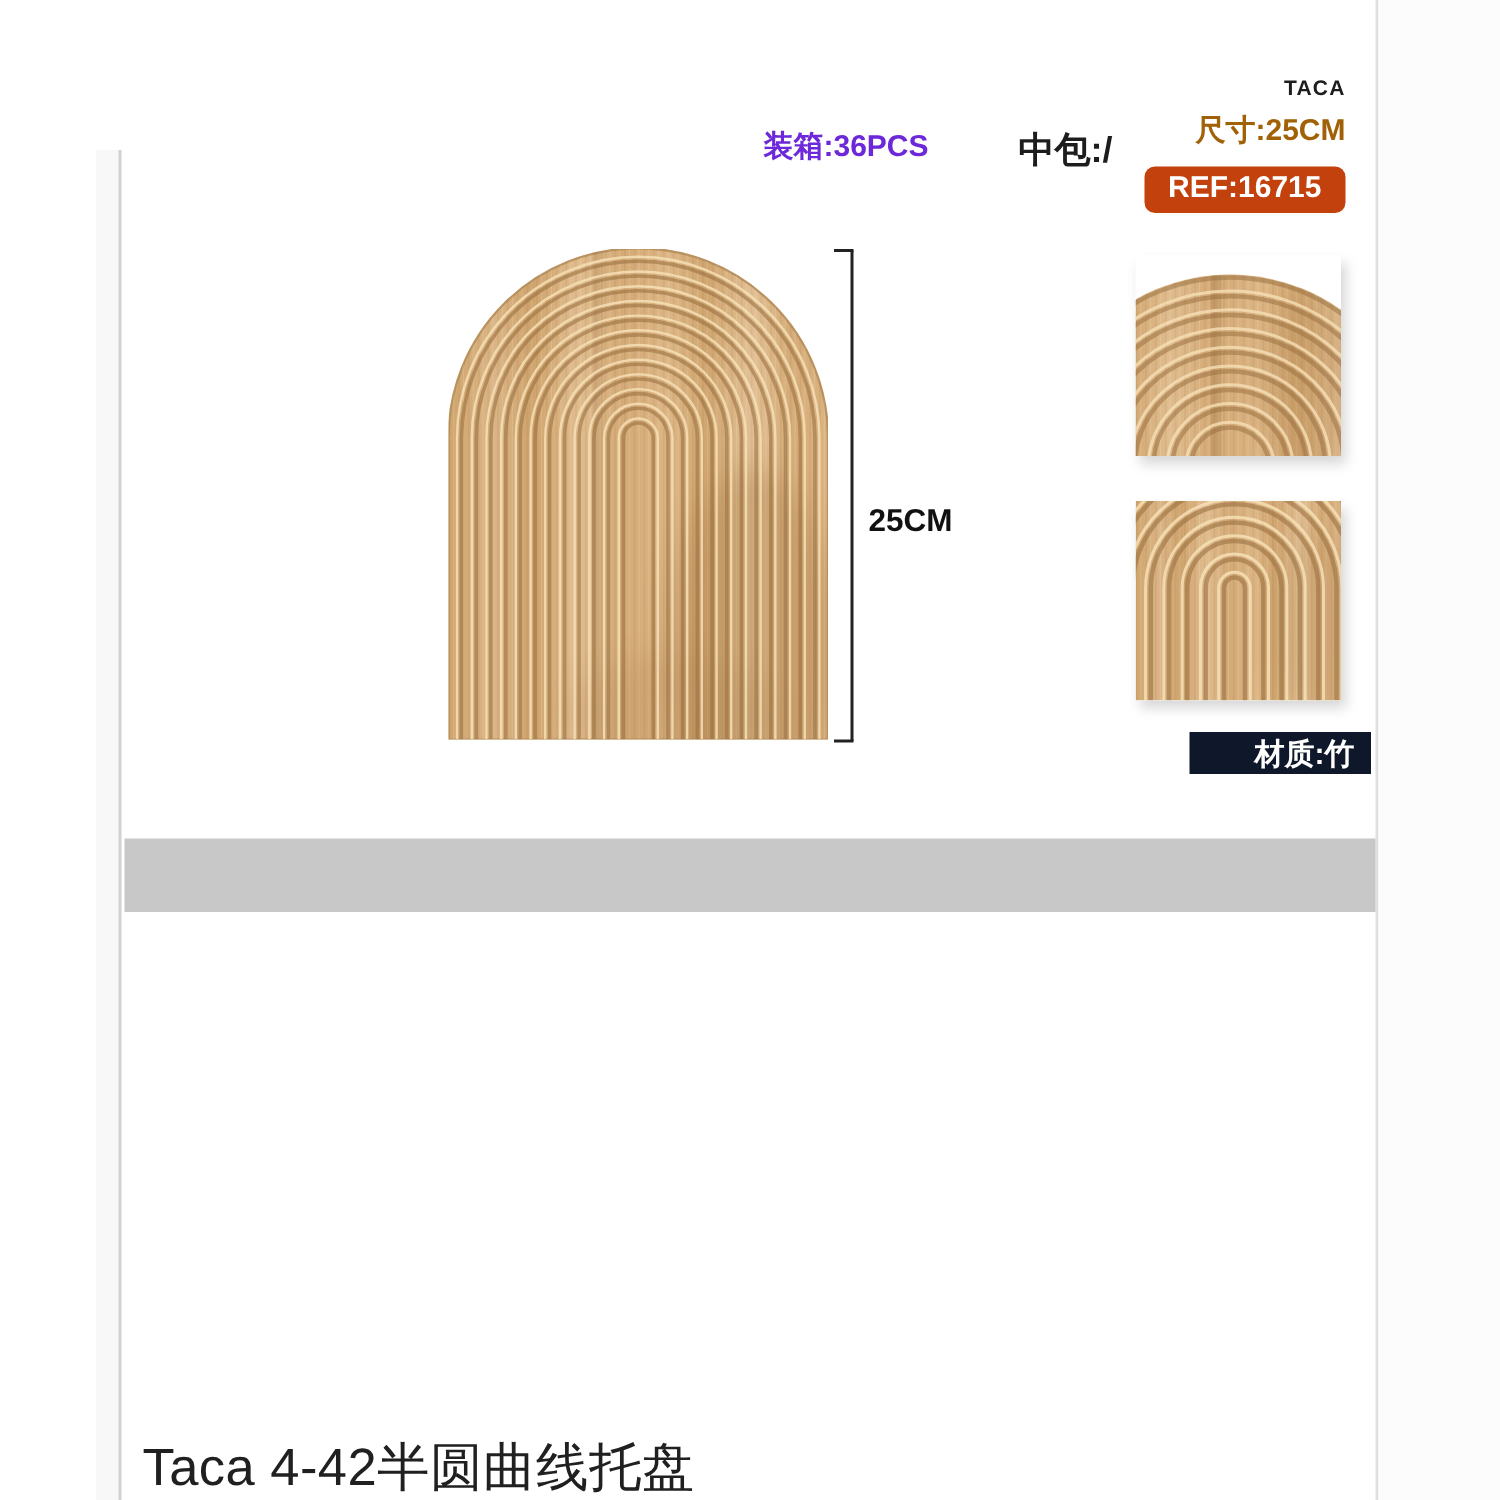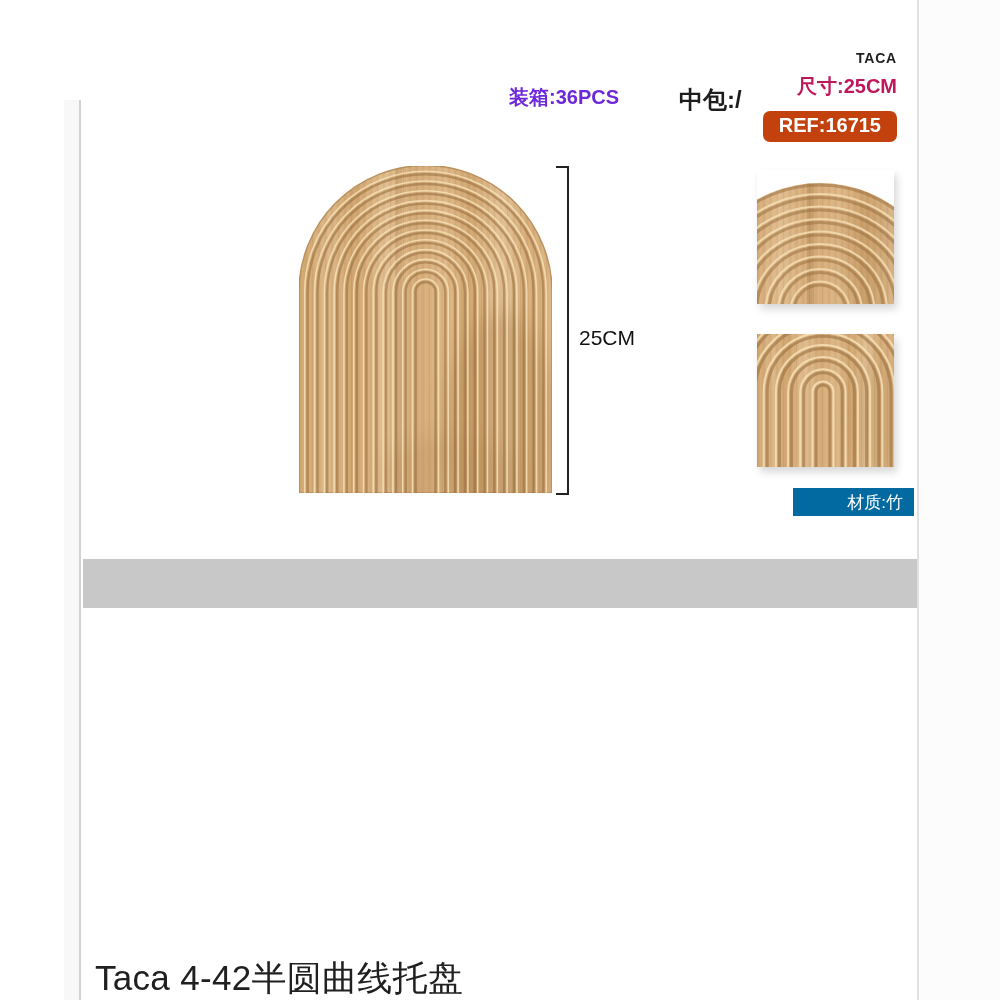--- a/index.html
+++ b/index.html
@@ -14,44 +14,44 @@
   .right-margin { position:absolute; left:919px; top:0; width:81px; height:1000px; background:#fcfcfc; }
 
   
   .packing { position:absolute; left:509px; top:84px; font-size:20px; font-weight:700; color:#6d28d9; }
   .innerpack { position:absolute; left:679px; top:84px; font-size:24px; font-weight:700; color:#1d1d1d; }
 
   .info-col { position:absolute; right:103px; top:36px; display:flex; flex-direction:column;
               align-items:flex-end;margin-top:14px; }
   .brand { font-size:14px; font-weight:700; color:#1d1d1d; letter-spacing:0.8px; }
   .ptitle { font-size:25px; font-weight:700; color:#111; line-height:1.1; margin-top:1px; }
-  .psize { font-size:20px; font-weight:700; color:#be185d; margin-top:7px;text-align:right; }
+  .psize { font-size:20px; font-weight:700; color:#a16207; margin-top:7px;text-align:right; }
   .ref-badge { margin-top:11px; background:#c2410c; color:#fff; font-size:20px; font-weight:700;
                padding:3px 16px 5px 16px; border-radius:7px; }
 
   
   .main-photo { position:absolute; left:299px; top:166px; width:253px; height:327px; }
   .main-photo svg { display:block; width:100%; height:100%; }
 
   
   .dim-line { position:absolute; left:567px; top:167px; width:2px; height:327px; background:#222; }
   .dim-cap-top { position:absolute; left:556px; top:166px; width:13px; height:2px; background:#222; }
   .dim-cap-bot { position:absolute; left:556px; top:493px; width:13px; height:2px; background:#222; }
-  .dim-label { position:absolute; left:579px; top:326px; font-size:21px; font-weight:400; color:#111; }
+  .dim-label { position:absolute; left:579px; top:336px; font-size:21px; font-weight:700; color:#111; }
 
   
   .thumb { position:absolute; left:757px; width:137px; background:#ffffff;
            box-shadow:3px 5px 8px rgba(0,0,0,0.16); overflow:hidden; }
   .thumb1 { top:170px; height:134px; }
   .thumb2 { top:334px; height:133px; }
   .thumb svg { display:block; width:100%; height:100%; }
 
   
   .mat-badge { position:absolute; left:793px; top:488px; width:121px; height:28px;
-               background:#0369a1; color:#fff; font-size:17px; font-weight:400;
+               background:#0f172a; color:#fff; font-size:20px; font-weight:700;
                display:flex; align-items:center; justify-content:flex-end; padding-right:11px; }
 
   
   .divider-bar { position:absolute; left:83px; top:559px; width:834px; height:49px; background:#c8c8c8; }
 
   
   .footer-title { position:absolute; left:95px; top:955px; font-size:35px; font-weight:400;
                   color:#202020; letter-spacing:0.3px; white-space:nowrap; }
 
   .hidden-defs { position:absolute; width:0; height:0; overflow:hidden; }

